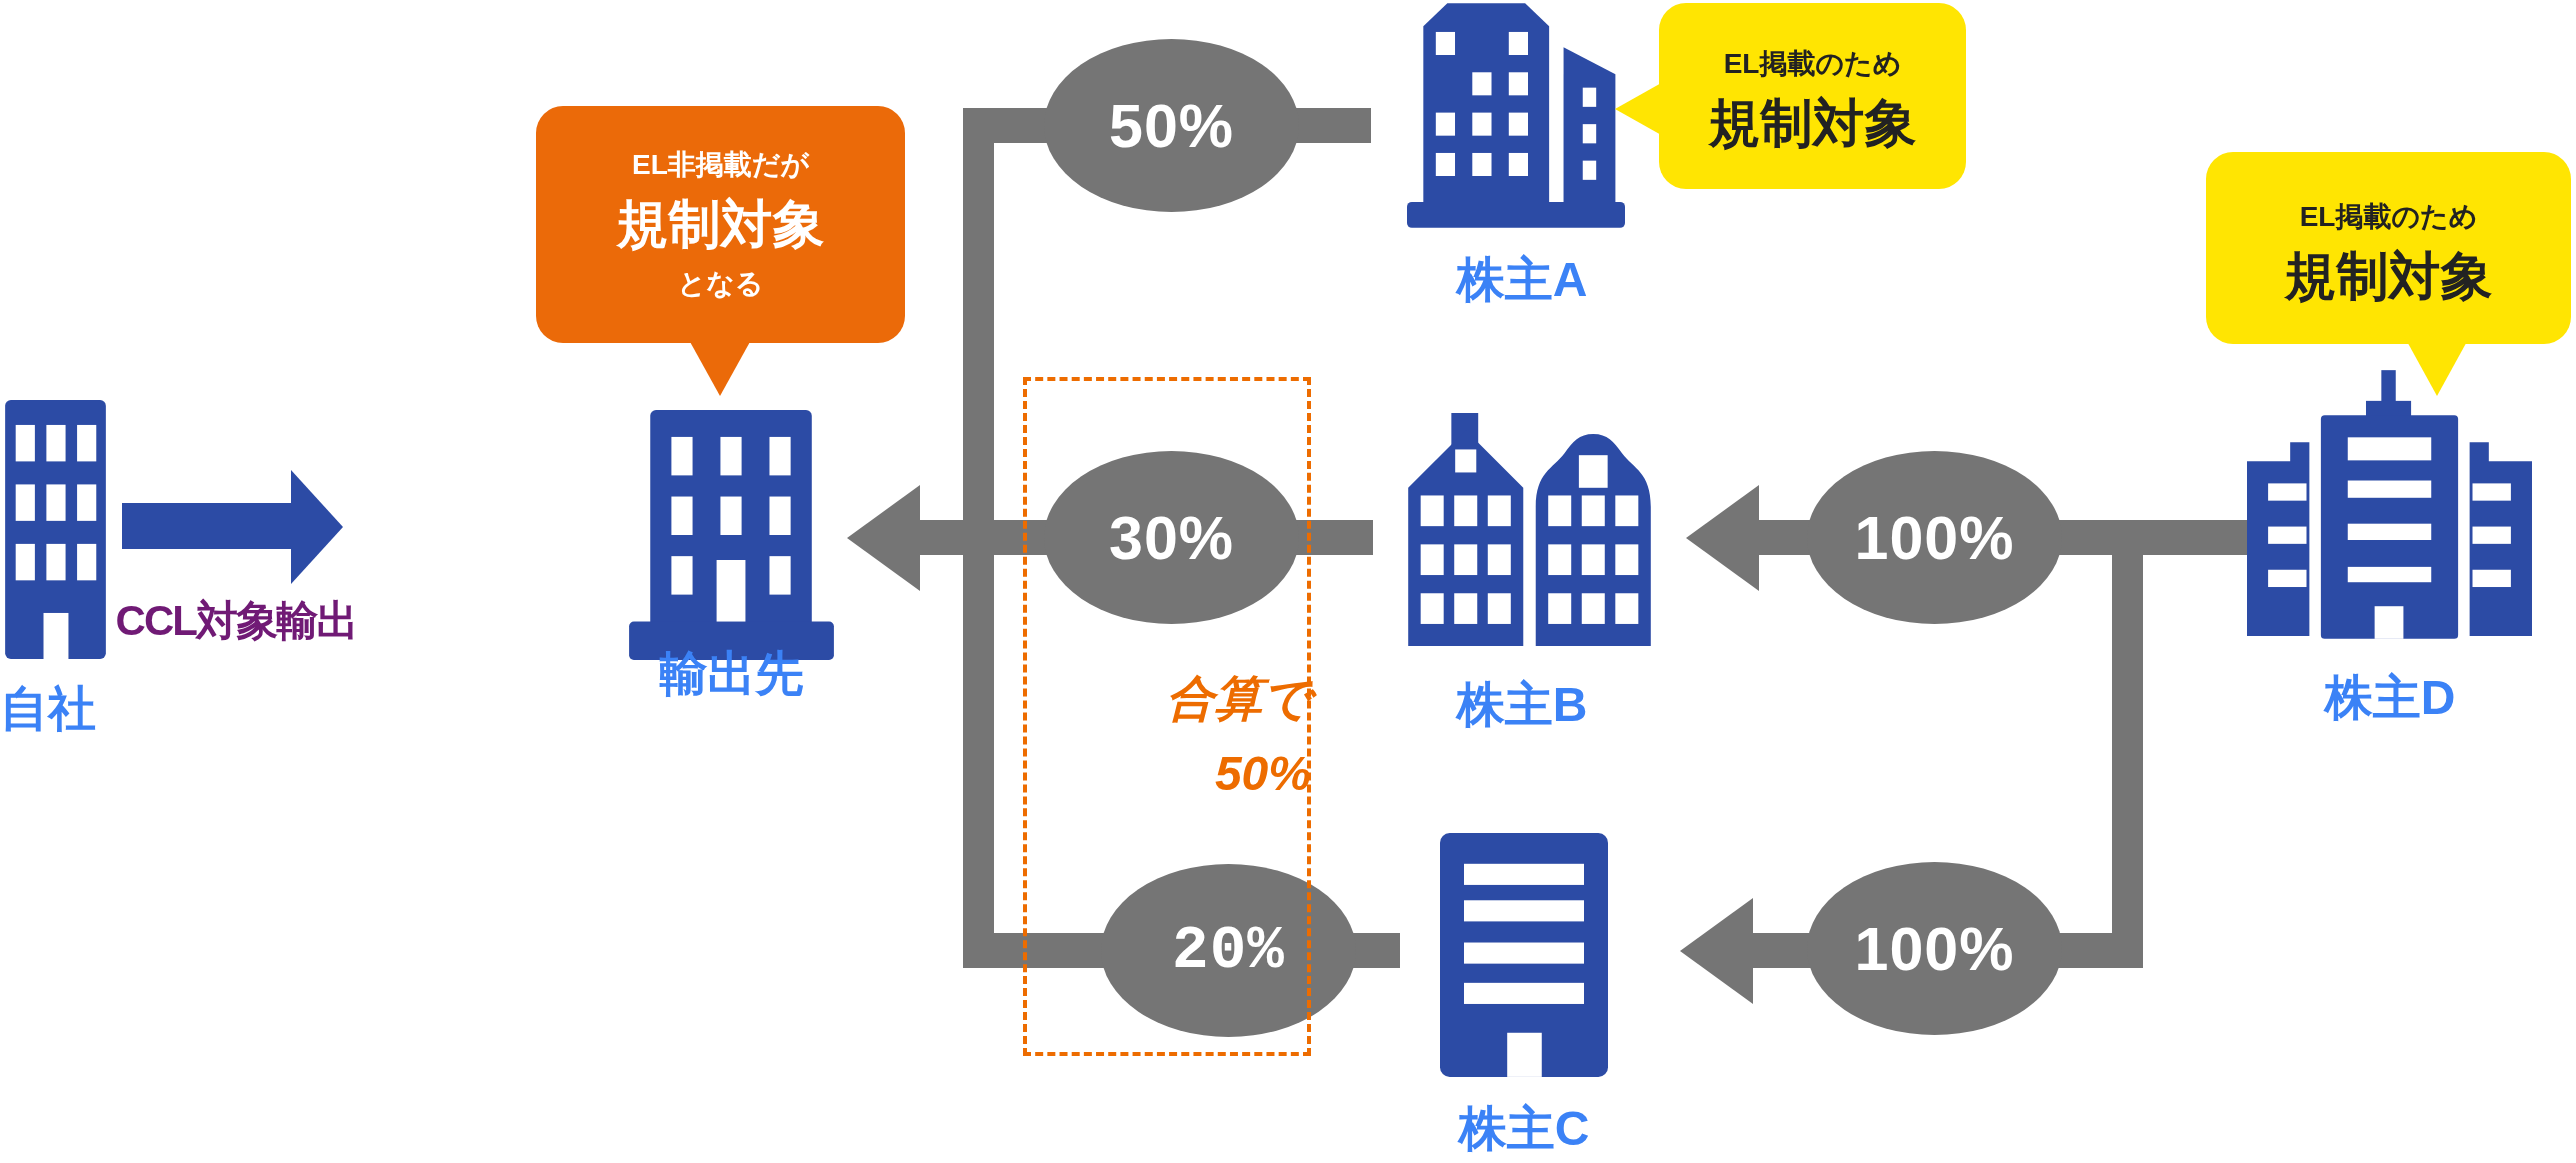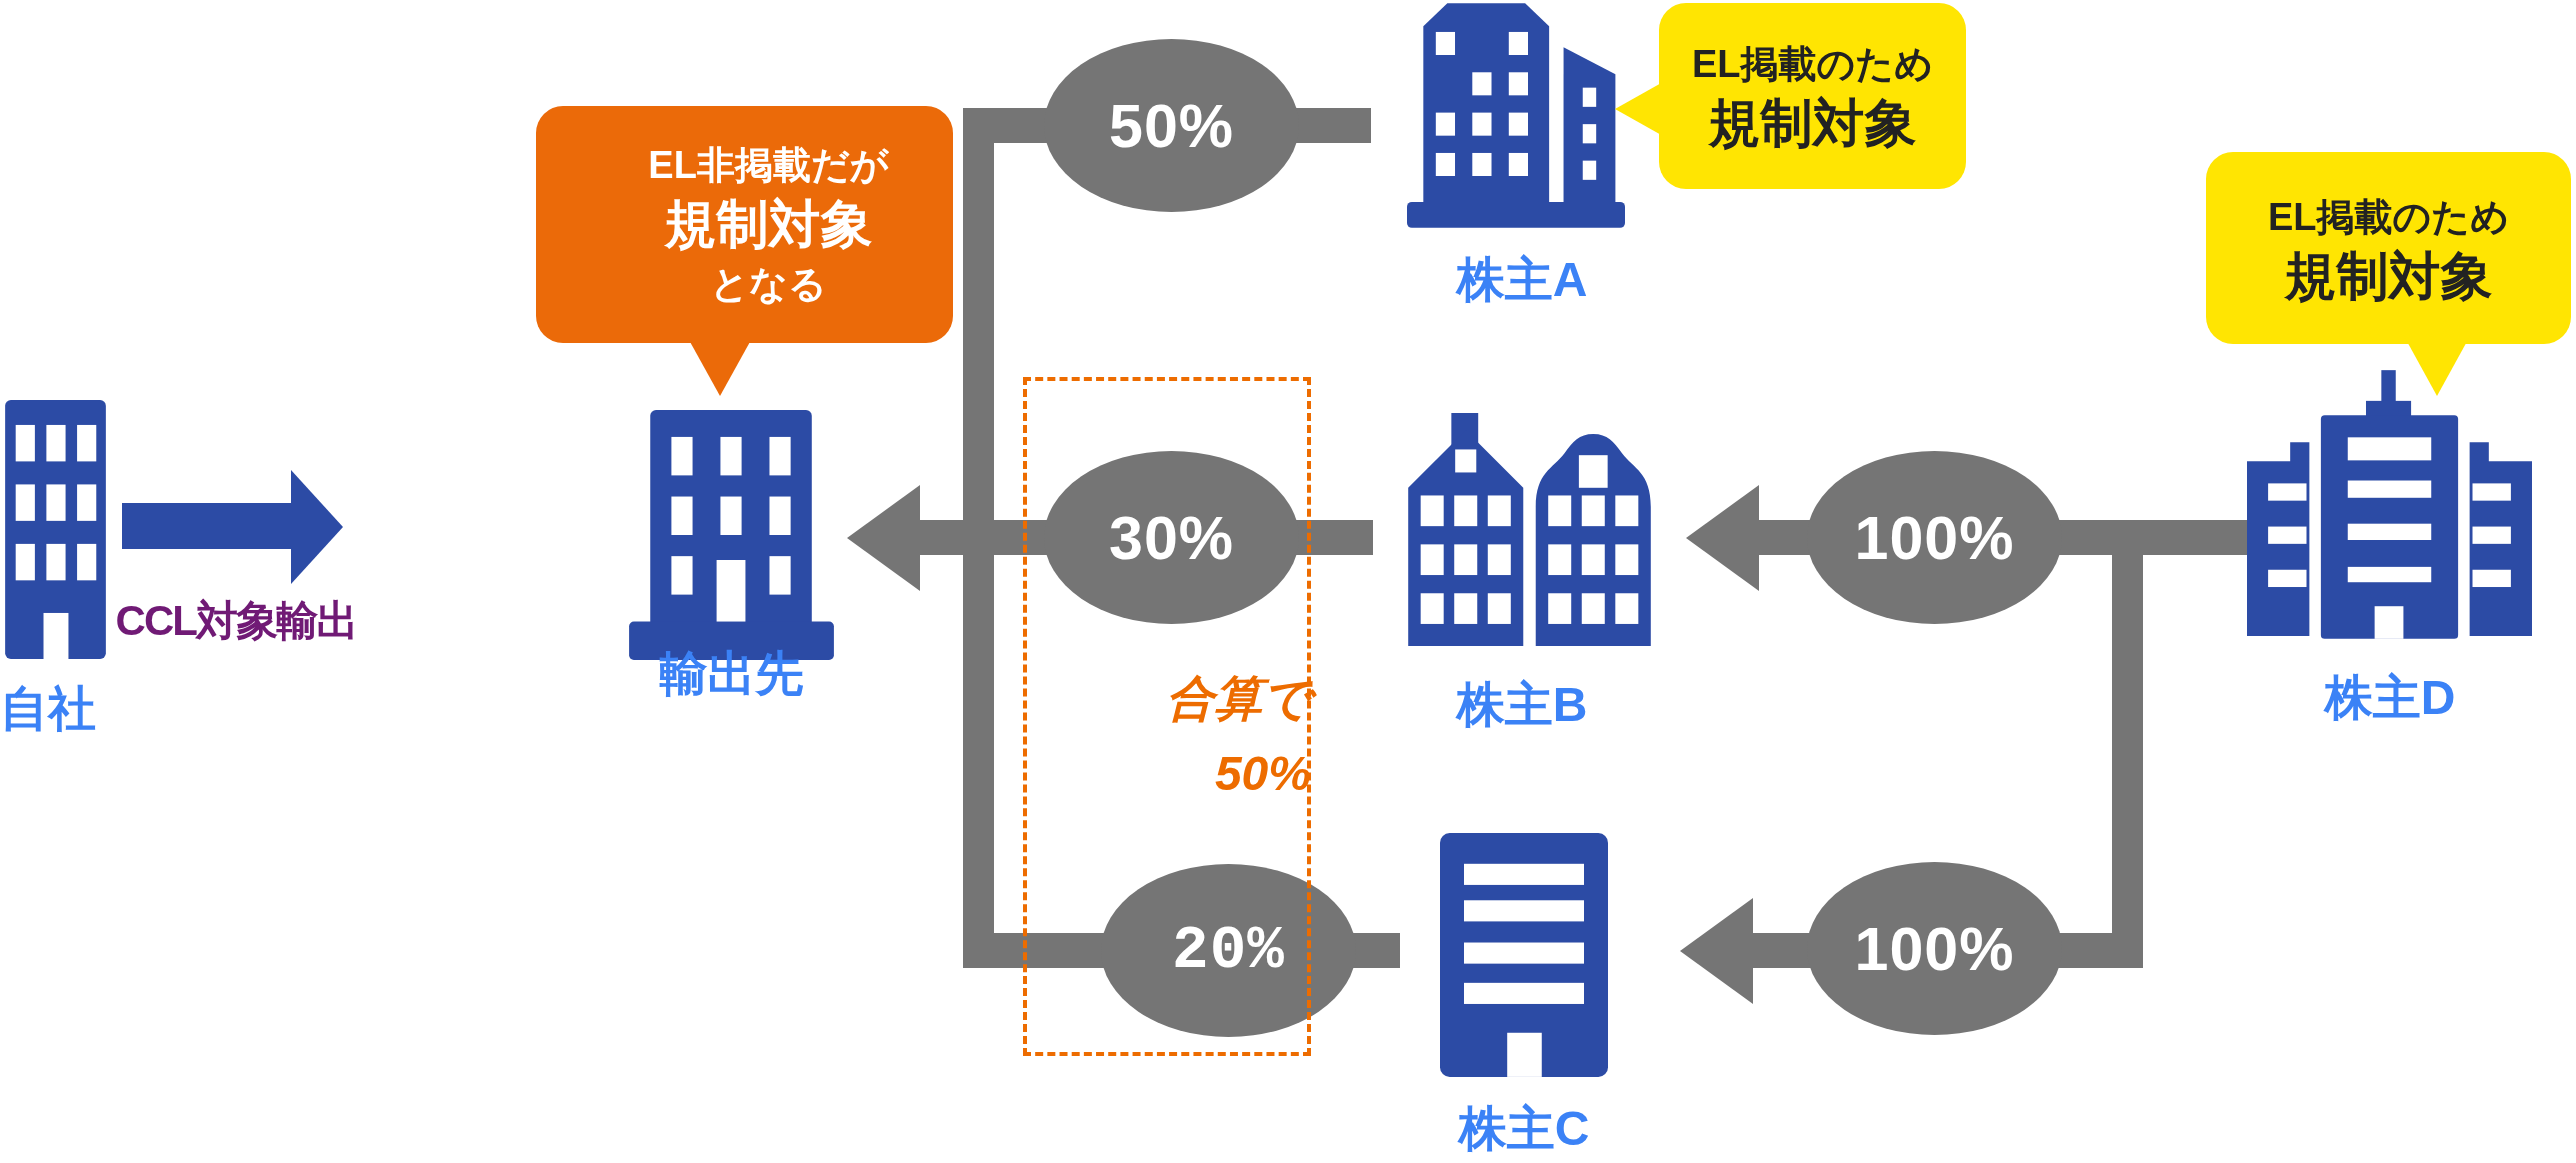--- a/index.html
+++ b/index.html
@@ -30,23 +30,23 @@
       color:#ED6C00;font-size:48px;line-height:75px;z-index:3;font-style:italic;}
 
   
   .node{position:absolute;z-index:2;}
   .node svg{display:block;}
   .node-label{position:absolute;color:#3b82f6;font-size:48px;text-align:center;z-index:2;}
 
   
   .bubble{position:absolute;border-radius:27px;display:flex;flex-direction:column;
       align-items:center;justify-content:center;z-index:4;text-align:center;}
-  .bubble.orange{background:#EB6A09;color:#ffffff;padding-left:48px;}
+  .bubble.orange{background:#EB6A09;color:#ffffff;}
   .bubble.yellow{background:#FFE502;color:#222222;}
-  .b-line-sm{font-size:38px;line-height:56px;}
+  .b-line-sm{font-size:28px;line-height:56px;}
   .b-line-lg{font-size:52px;line-height:63px;}
   .tail{position:absolute;width:0;height:0;z-index:4;}
   .tail-orange-down{left:689px;top:340px;
       border-left:31px solid transparent;border-right:31px solid transparent;
       border-top:56px solid #EB6A09;}
   .tail-yellow-left{left:1615px;top:82px;
       border-top:27px solid transparent;border-bottom:27px solid transparent;
       border-right:48px solid #FFE502;}
   .tail-yellow-down{left:2404px;top:336px;
       border-left:33px solid transparent;border-right:33px solid transparent;

